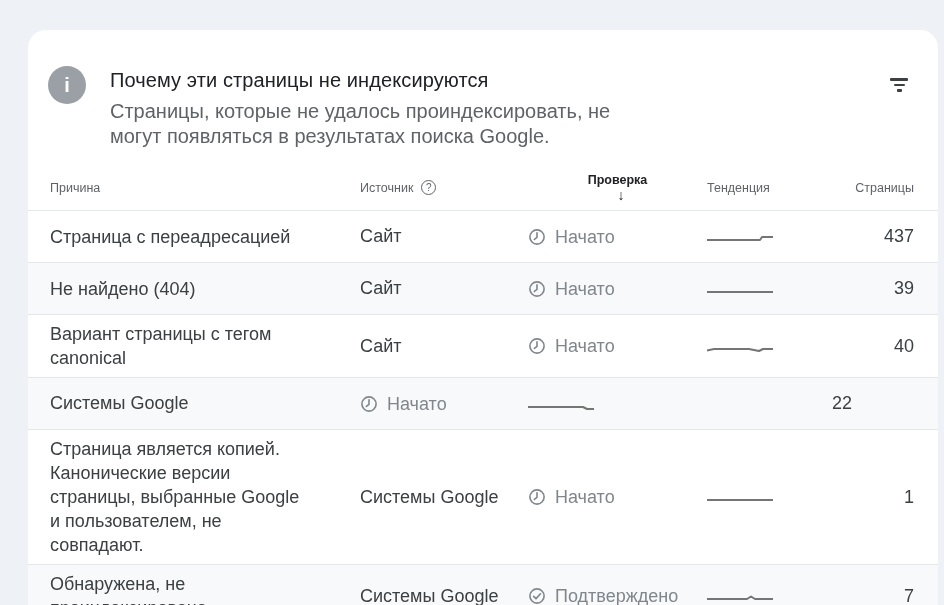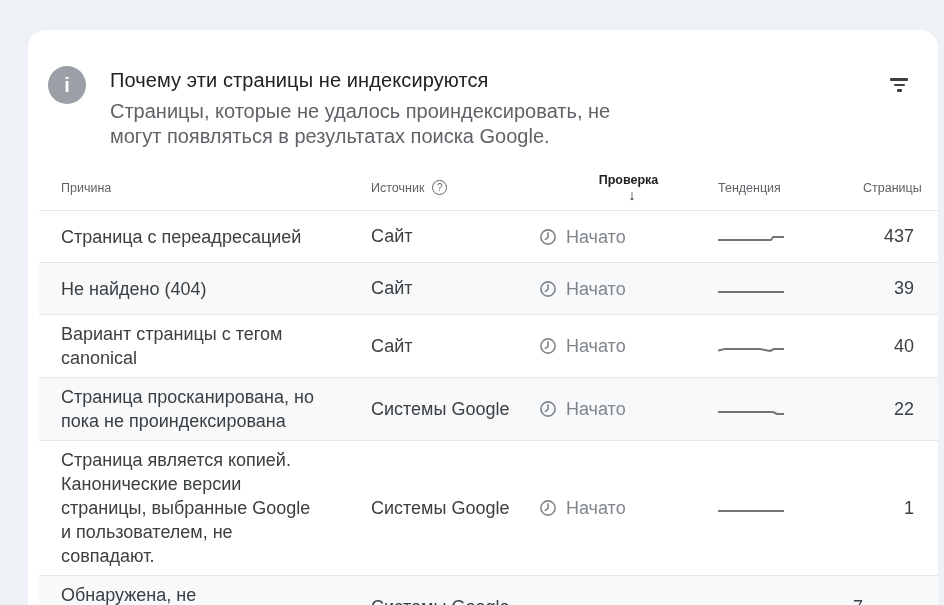--- a/index.html
+++ b/index.html
@@ -56,21 +56,20 @@
   .filter-btn span{display:block;background:#3c4043;border-radius:1px;height:2.5px;}
   .filter-btn .b1{width:18px;}
   .filter-btn .b2{width:11px;}
   .filter-btn .b3{width:5px;}
   
   .grid-row{
     display:grid;
     grid-template-columns:310px 168px 179px 145px 1fr;
     padding:0 24px 0 22px;
     align-items:center;
-    margin-left:11px;
   }
   .thead{
     margin-top:16px;height:46px;
     border-bottom:1px solid var(--divider);
     color:var(--secondary-text);font-size:12.5px;
   }
   .th{display:flex;align-items:center;cursor:pointer;}
   .th-validation{color:var(--title-text);font-weight:700;flex-direction:column;}
   .sort-arrow{font-size:14px;font-weight:400;margin-left:7px;color:var(--title-text);}
   .help-circle{
@@ -181,21 +180,20 @@
       <span class="vlabel">Начато</span>
     </div>
     <div class="cell-trend">
       <svg width="66" height="14" viewBox="0 0 66 14">
         <polyline points="0,11.5 7,10 42,10 47,11 52,12 56,10 66,10" fill="none" stroke="#757575" stroke-width="2" stroke-linejoin="round"></polyline>
       </svg>
     </div>
     <div class="cell-pages">40</div>
   </div>
       <div class="grid-row tr alt">
-    <div class="cell-reason">Страница просканирована, но пока не проиндексирована</div>
     <div class="cell-source">Системы Google</div>
     <div class="cell-validation">
       <svg width="18" height="18" viewBox="0 0 18 18">
         <circle cx="9" cy="9" r="7.1" fill="none" stroke="#80868b" stroke-width="1.6"></circle>
         <path d="M9 4.8 V9.3 L6.4 11.4" fill="none" stroke="#80868b" stroke-width="1.6" stroke-linecap="round" stroke-linejoin="round"></path>
       </svg>
 
       <span class="vlabel">Начато</span>
     </div>
     <div class="cell-trend">
@@ -219,20 +217,28 @@
     <div class="cell-trend">
       <svg width="66" height="14" viewBox="0 0 66 14">
         <polyline points="0,10 66,10" fill="none" stroke="#757575" stroke-width="2" stroke-linejoin="round"></polyline>
       </svg>
     </div>
     <div class="cell-pages">1</div>
   </div>
       <div class="grid-row tr alt">
     <div class="cell-reason">Обнаружена, не проиндексирована</div>
     <div class="cell-source">Системы Google</div>
+    <div class="cell-validation">
+
+      <svg width="18" height="18" viewBox="0 0 18 18">
+        <circle cx="9" cy="9" r="7.1" fill="none" stroke="#80868b" stroke-width="1.6"></circle>
+        <path d="M5.6 9.3 L8 11.6 L12.5 6.8" fill="none" stroke="#80868b" stroke-width="1.6" stroke-linecap="round" stroke-linejoin="round"></path>
+      </svg>
+      <span class="vlabel">Подтверждено</span>
+    </div>
     <div class="cell-trend">
       <svg width="66" height="14" viewBox="0 0 66 14">
         <polyline points="0,10 40,10 44,7.5 48,10 66,10" fill="none" stroke="#757575" stroke-width="2" stroke-linejoin="round"></polyline>
       </svg>
     </div>
     <div class="cell-pages">7</div>
   </div>
     </div>
 </div>
 

